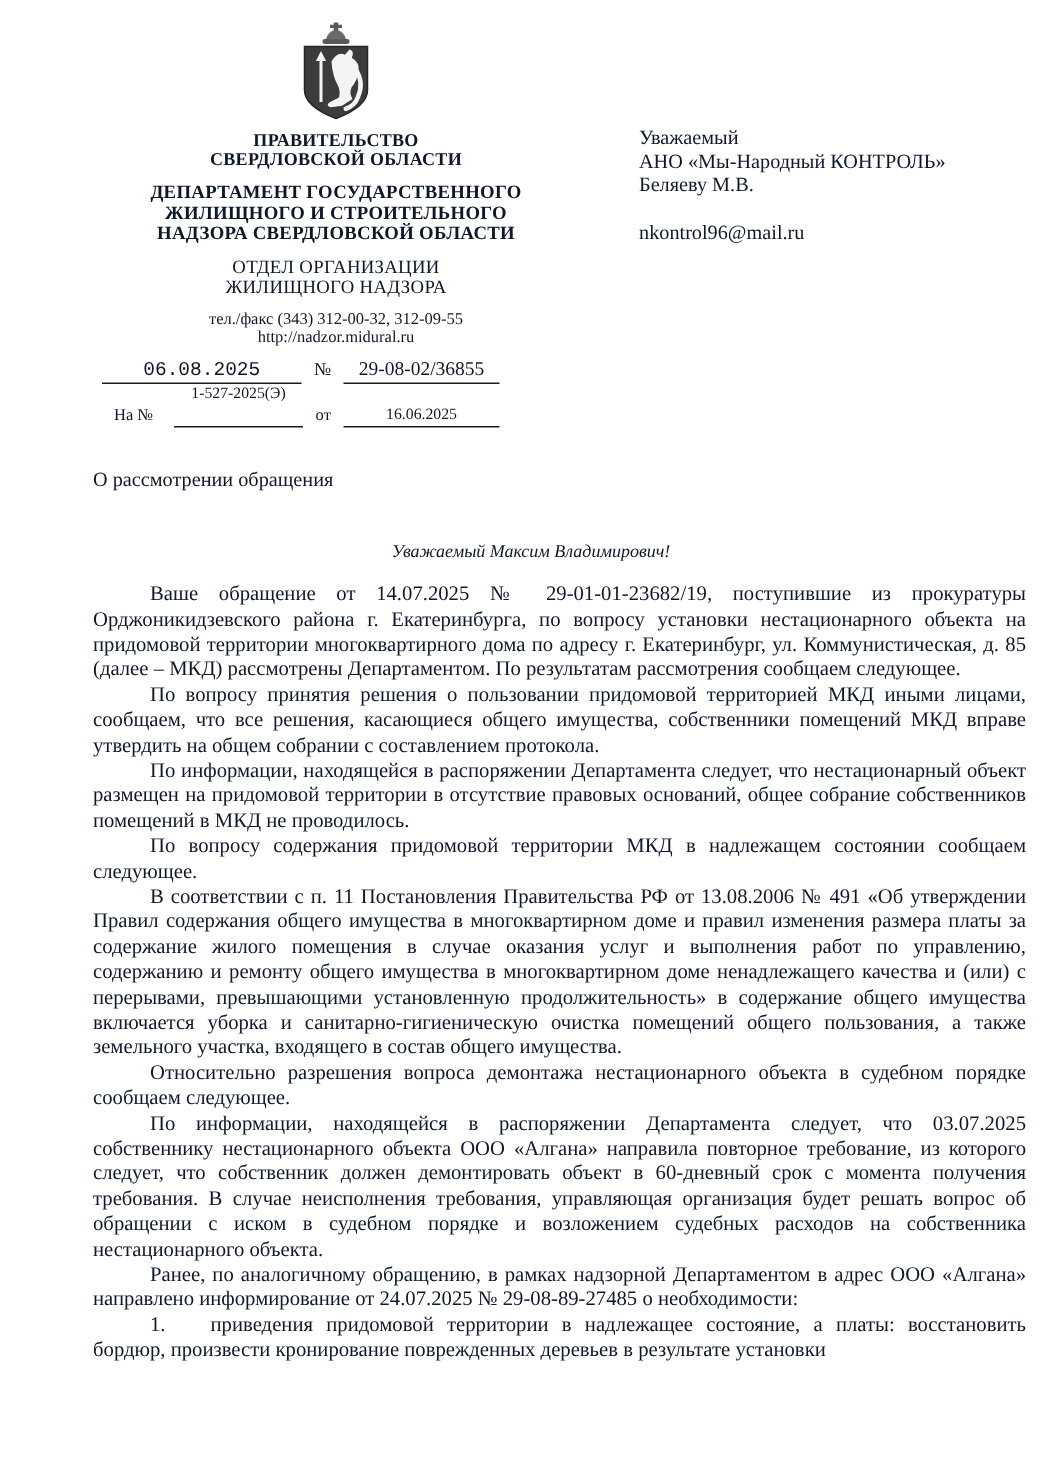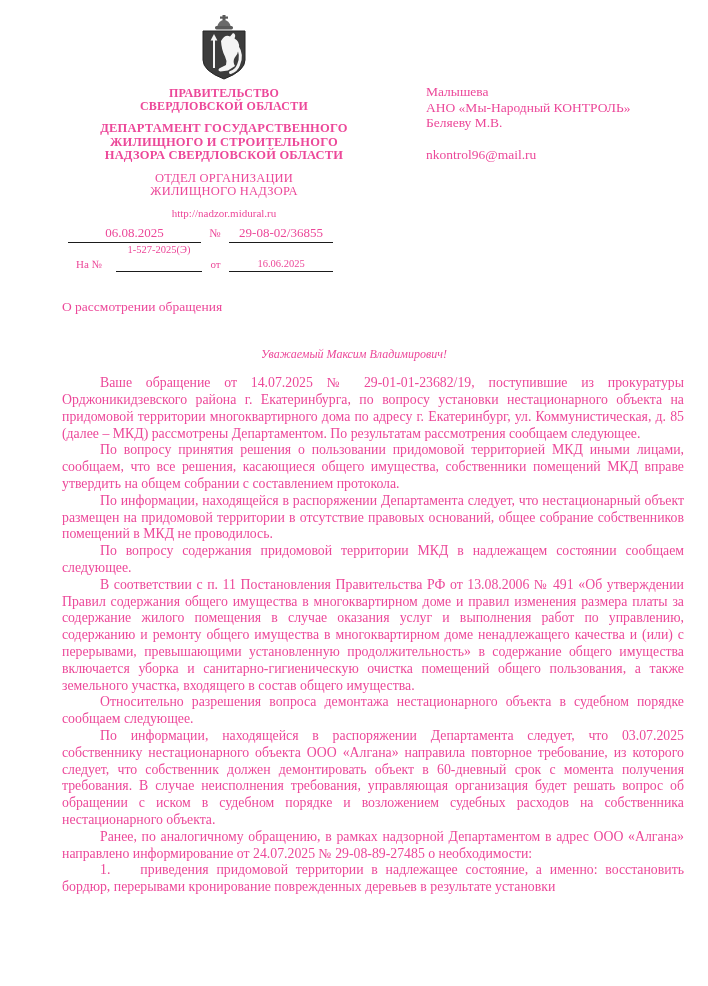--- a/index.html
+++ b/index.html
@@ -2,21 +2,21 @@
 <html lang="ru"><head>
 <meta charset="utf-8">
 <style>
   html,body { margin:0; padding:0; background:#e8e8e8; }
   .page {
     position: relative;
     width: 708px;
     height: 986px;
     margin: 0 auto;
     background: #ffffff;
-    color: #ec4899;
+    color: #0f172a;
     font-family: "Liberation Serif", "DejaVu Serif", serif;
     overflow: hidden;
   }
 
   
   .letterhead-row { display:flex; padding-top:14px; }
   .lh-left { width:332px; margin-left:58px; text-align:center; }
   .emblem-wrap { height:68px; display:flex; justify-content:center; align-items:flex-start; }
   .gov-title {
     margin-top:5px; font-weight:bold; font-size:12px; line-height:13px;
@@ -32,21 +32,21 @@
   }
   .org-contacts { margin-top:8px; font-size:11px; line-height:12.8px; }
 
   .recipient { margin-left:36px; padding-top:70px; font-size:13.5px; line-height:15.5px; width:280px; }
   .recipient .email { margin-top:16px; }
 
   
   .ref-block { margin-left:68px; margin-top:6px; width:266px; font-size:13px; }
   .ref-row { display:flex; align-items:flex-end; }
   .u { border-bottom:1.5px solid #1b1b1b; text-align:center; }
-  .ref-date { width:133px; padding-bottom:1px; }
+  .ref-date { width:133px; padding-bottom:1px;font-family:Liberation Mono, monospace; }
   .ref-no-label { width:28px; text-align:center; font-size:12px; padding-bottom:2px; }
   .ref-number { width:104px; padding-bottom:1px; }
   .ref-row2 { display:flex; align-items:flex-end; margin-top:1px; font-size:11px; }
   .ref-na-label { width:40px; padding-left:8px; padding-bottom:2px; }
   .ref-incoming { width:86px; font-size:10.5px; padding-bottom:16px; }
   .ref-ot-label { width:27px; text-align:center; font-size:11px; padding-bottom:2px; }
   .ref-incoming-date { width:104px; font-size:10.5px; padding-bottom:2px; }
 
   
   .subject { margin:27px 0 0 62px; font-size:13.5px; }
@@ -80,26 +80,27 @@
         </svg>
       </div>
       <div class="gov-title">ПРАВИТЕЛЬСТВО
 СВЕРДЛОВСКОЙ ОБЛАСТИ</div>
       <div class="dept-title">ДЕПАРТАМЕНТ ГОСУДАРСТВЕННОГО
 ЖИЛИЩНОГО И СТРОИТЕЛЬНОГО
 НАДЗОРА СВЕРДЛОВСКОЙ ОБЛАСТИ</div>
       <div class="div-title">ОТДЕЛ ОРГАНИЗАЦИИ
 ЖИЛИЩНОГО НАДЗОРА</div>
       <div class="org-contacts">
+        <div>тел./факс (343) 312-00-32, 312-09-55</div>
         <div>http://nadzor.midural.ru</div>
       </div>
     </div>
 
     <div class="recipient">
-      <div>Малышева</div>
+      <div>Уважаемый</div>
       <div>АНО «Мы-Народный КОНТРОЛЬ»</div>
       <div>Беляеву М.В.</div>
       <div class="email">nkontrol96@mail.ru</div>
     </div>
   </div>
 
   <div class="ref-block">
     <div class="ref-row">
       <span class="ref-date u">06.08.2025</span>
       <span class="ref-no-label">№</span>
@@ -120,17 +121,17 @@
   <div class="body-text">
     <p>Ваше обращение от 14.07.2025 № 29-01-01-23682/19, поступившие из прокуратуры Орджоникидзевского района г. Екатеринбурга, по вопросу установки нестационарного объекта на придомовой территории многоквартирного дома по адресу г. Екатеринбург, ул. Коммунистическая, д. 85 (далее – МКД) рассмотрены Департаментом. По результатам рассмотрения сообщаем следующее.</p>
     <p>По вопросу принятия решения о пользовании придомовой территорией МКД иными лицами, сообщаем, что все решения, касающиеся общего имущества, собственники помещений МКД вправе утвердить на общем собрании с составлением протокола.</p>
     <p>По информации, находящейся в распоряжении Департамента следует, что нестационарный объект размещен на придомовой территории в отсутствие правовых оснований, общее собрание собственников помещений в МКД не проводилось.</p>
     <p>По вопросу содержания придомовой территории МКД в надлежащем состоянии сообщаем следующее.</p>
     <p>В соответствии с п. 11 Постановления Правительства РФ от 13.08.2006 № 491 «Об утверждении Правил содержания общего имущества в многоквартирном доме и правил изменения размера платы за содержание жилого помещения в случае оказания услуг и выполнения работ по управлению, содержанию и ремонту общего имущества в многоквартирном доме ненадлежащего качества и (или) с перерывами, превышающими установленную продолжительность» в содержание общего имущества включается уборка и санитарно-гигиеническую очистка помещений общего пользования, а также земельного участка, входящего в состав общего имущества.</p>
     <p>Относительно разрешения вопроса демонтажа нестационарного объекта в судебном порядке сообщаем следующее.</p>
     <p>По информации, находящейся в распоряжении Департамента следует, что 03.07.2025 собственнику нестационарного объекта ООО «Алгана» направила повторное требование, из которого следует, что собственник должен демонтировать объект в 60-дневный срок с момента получения требования. В случае неисполнения требования, управляющая организация будет решать вопрос об обращении с иском в судебном порядке и возложением судебных расходов на собственника нестационарного объекта.</p>
     <p>Ранее, по аналогичному обращению, в рамках надзорной Департаментом в адрес ООО «Алгана» направлено информирование от 24.07.2025 № 29-08-89-27485 о необходимости:</p>
     <p>
-      <span class="li-num">1.</span><span>приведения придомовой территории в надлежащее состояние, а именно: восстановить бордюр, перерывами кронирование поврежденных деревьев в результате установки</span>
+      <span class="li-num">1.</span><span>приведения придомовой территории в надлежащее состояние, а платы: восстановить бордюр, произвести кронирование поврежденных деревьев в результате установки</span>
     </p>
   </div>
 
 </div>
 
 </body></html>

